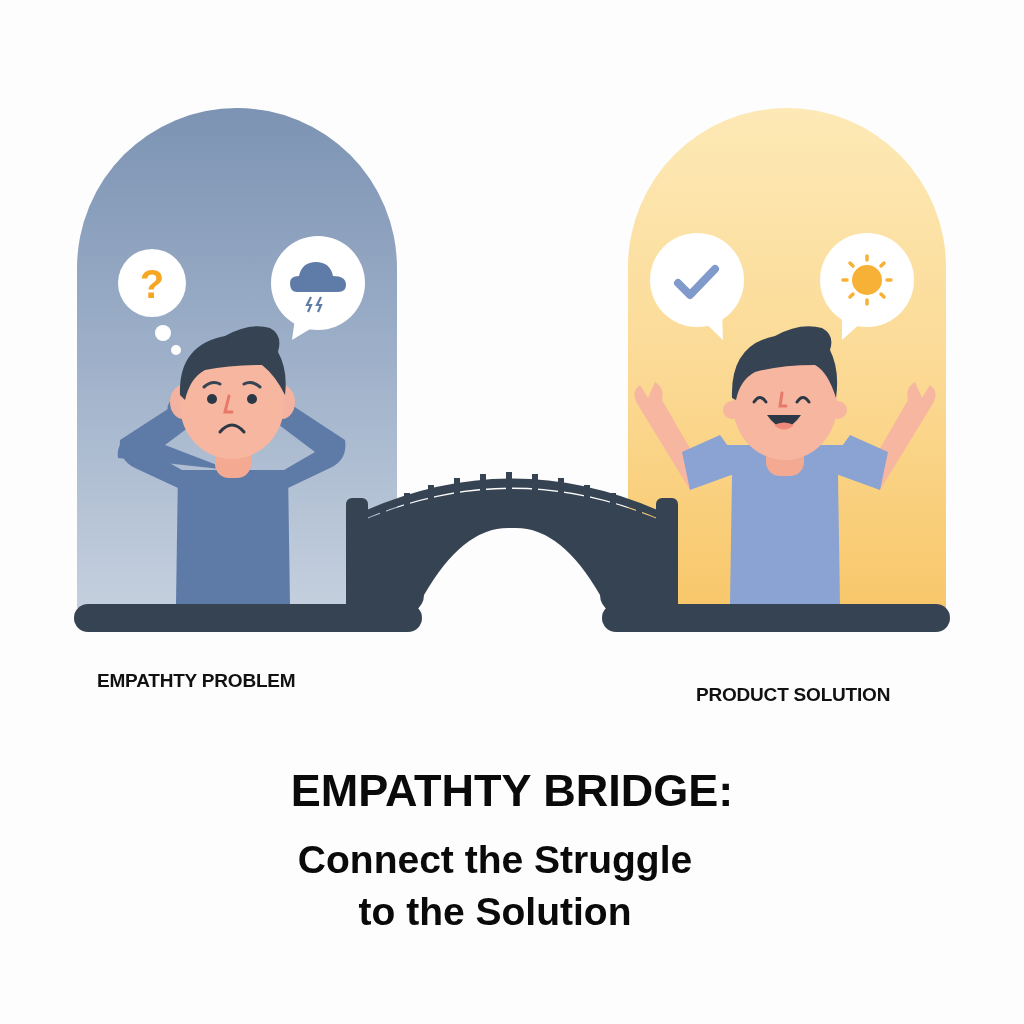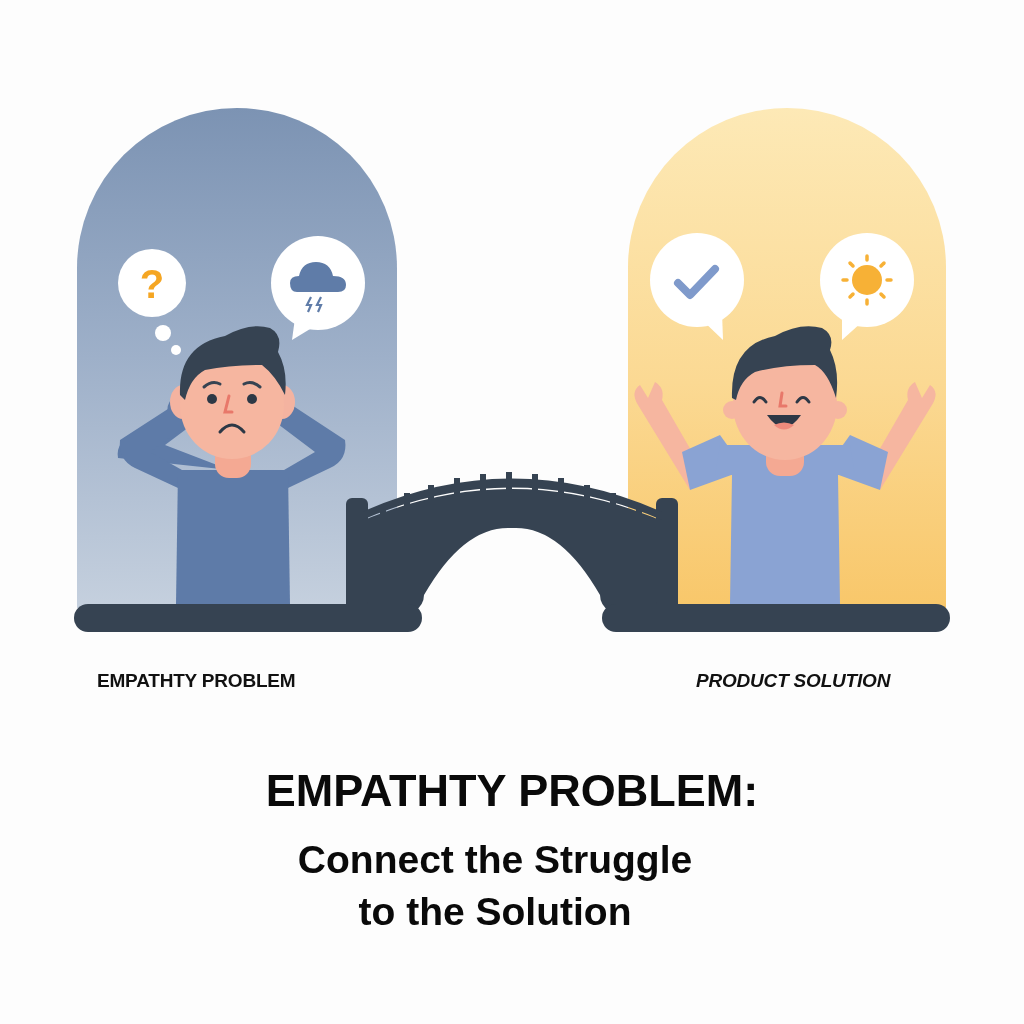--- a/index.html
+++ b/index.html
@@ -149,17 +149,17 @@
     <rect x="584" y="485" width="6" height="50"></rect>
     <rect x="610" y="493" width="6" height="48"></rect>
     <rect x="636" y="505" width="6" height="40"></rect>
   </g>
 </svg>
 
 <div class="ground" style="left:74px;top:604px;width:348px;"></div>
 <div class="ground" style="left:602px;top:604px;width:348px;"></div>
 
 <div class="label" style="left:97px;top:670px;">EMPATHTY PROBLEM</div>
-<div class="label" style="left:696px;top:670px;font-style:italic;">PRODUCT SOLUTION</div>
+<div class="label" style="left:696px;top:684px;">PRODUCT SOLUTION</div>
 
-<div class="title" style="top:765px;font-size:45px;">EMPATHTY PROBLEM:</div>
+<div class="title" style="top:765px;font-size:45px;">EMPATHTY BRIDGE:</div>
 <div class="title" style="top:838px;font-size:39px;left:-17px;">Connect the Struggle</div>
 <div class="title" style="top:890px;font-size:39px;left:-17px;">to the Solution</div>
 
 </body></html>

